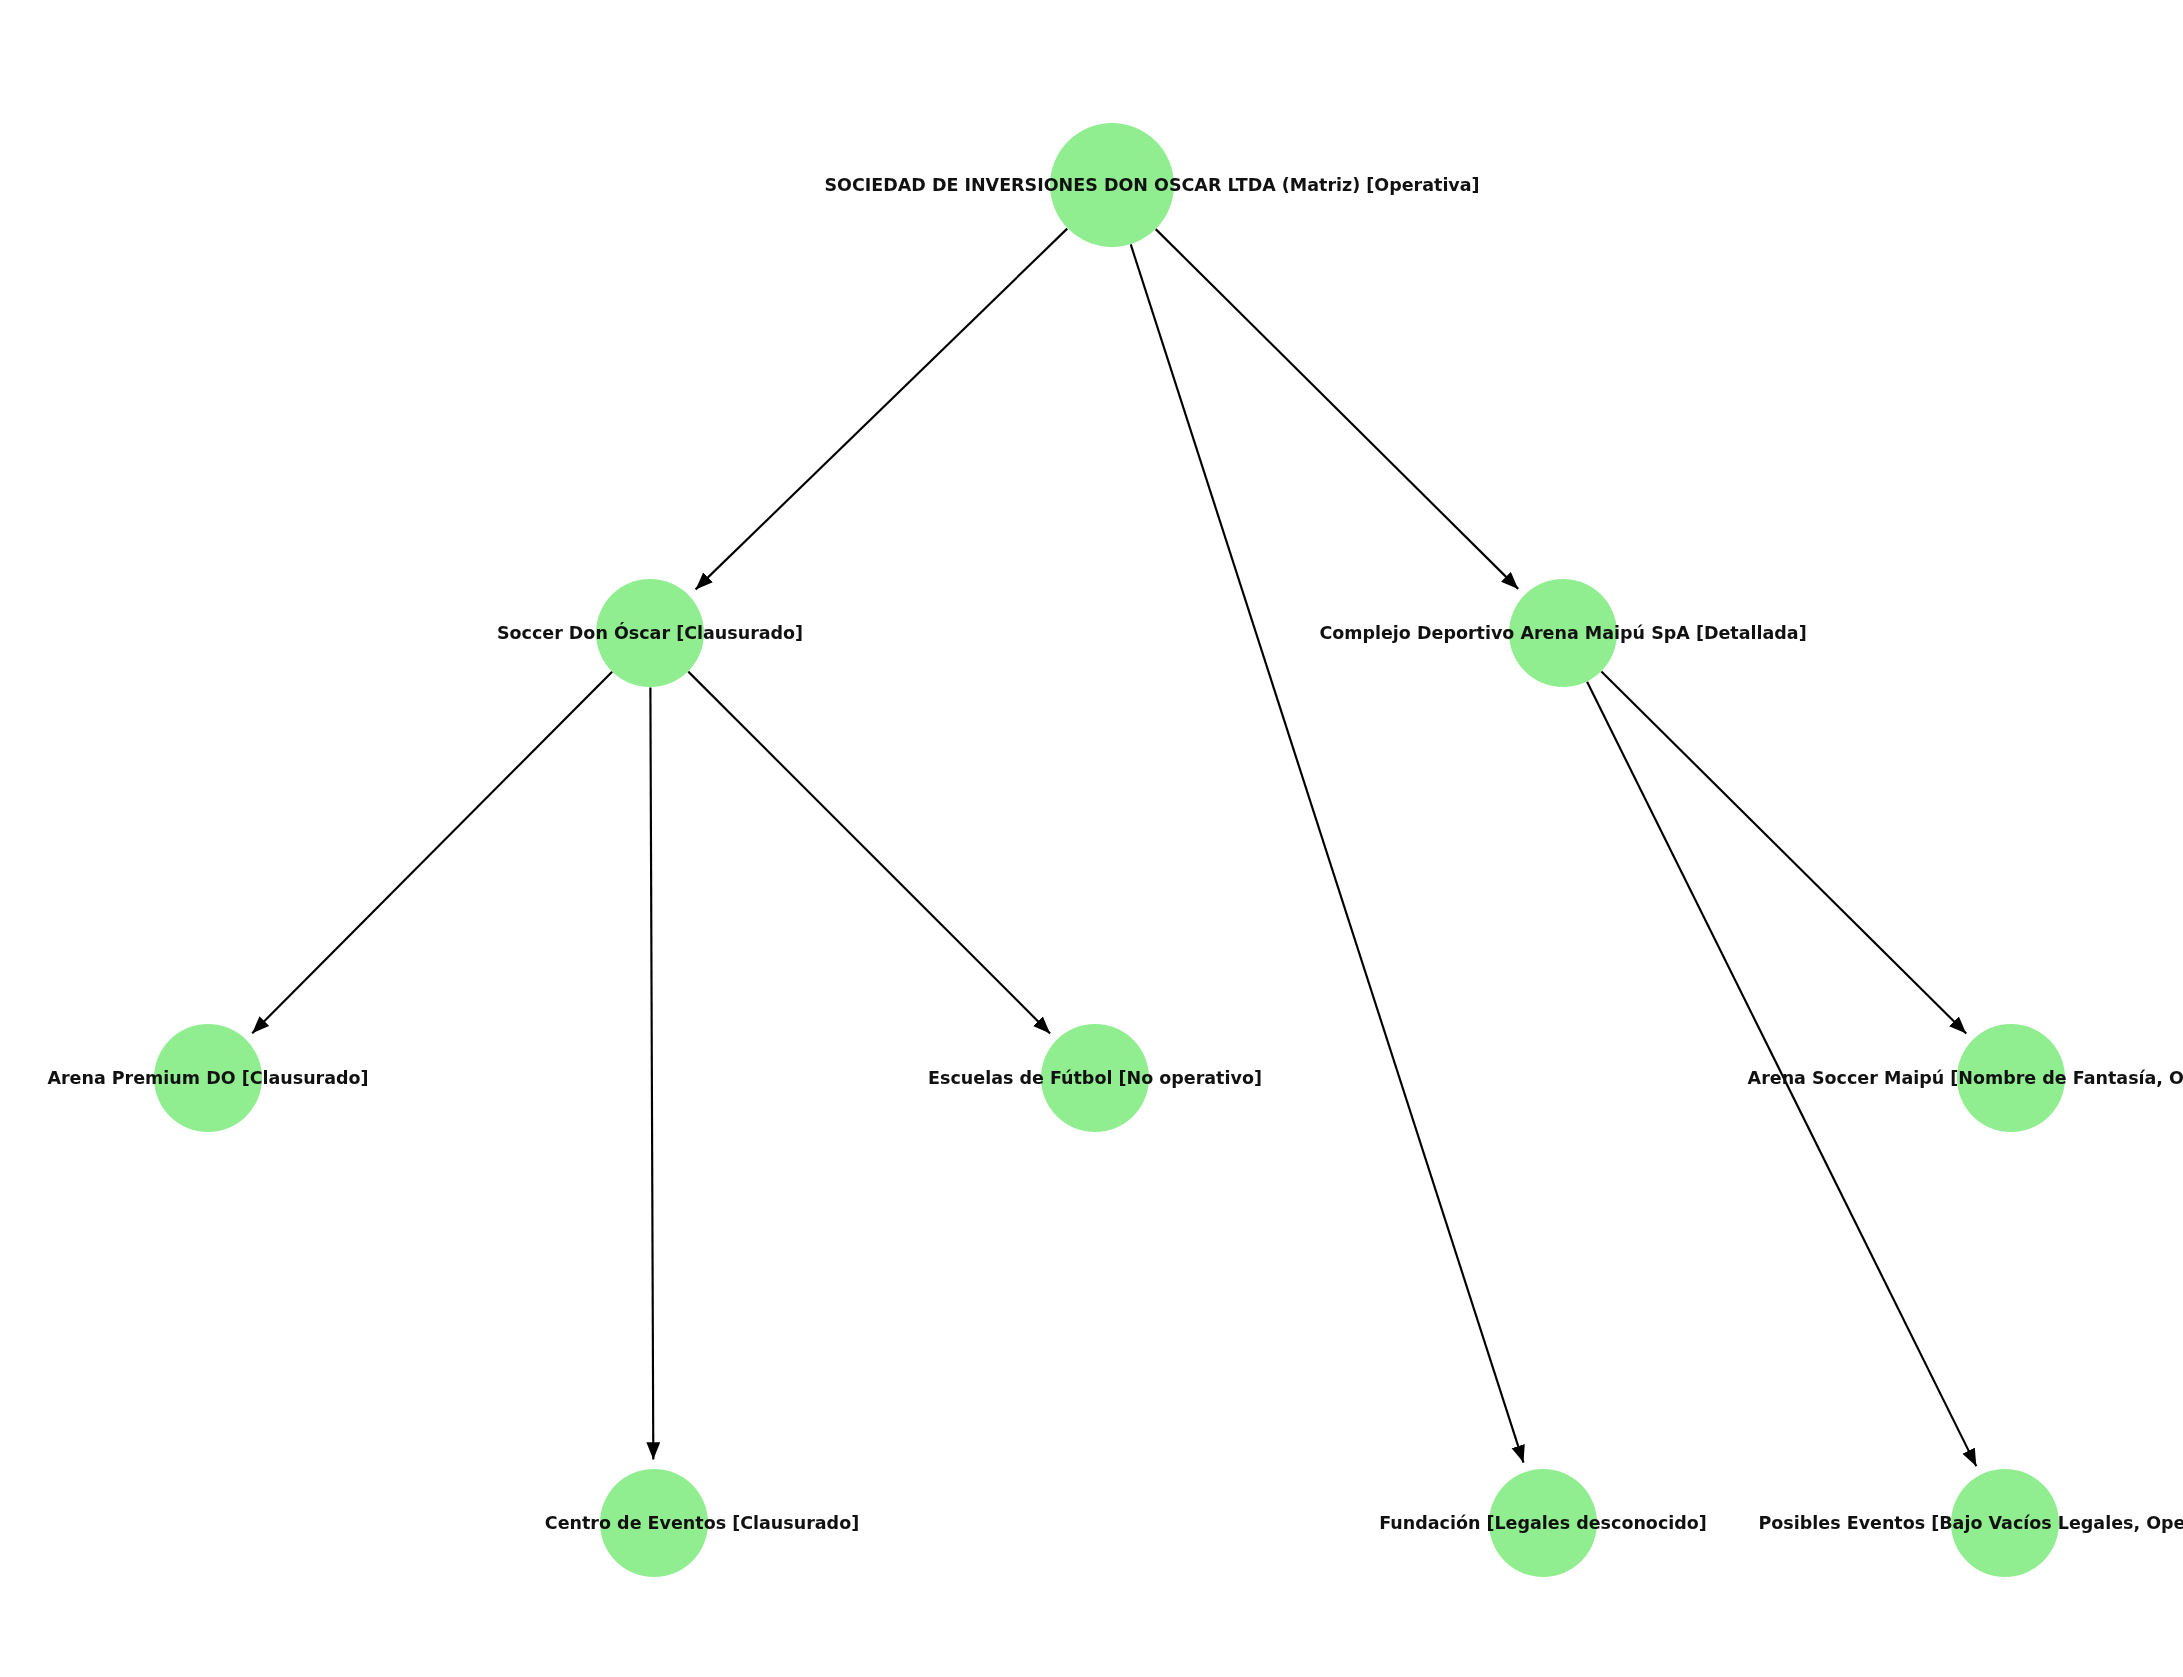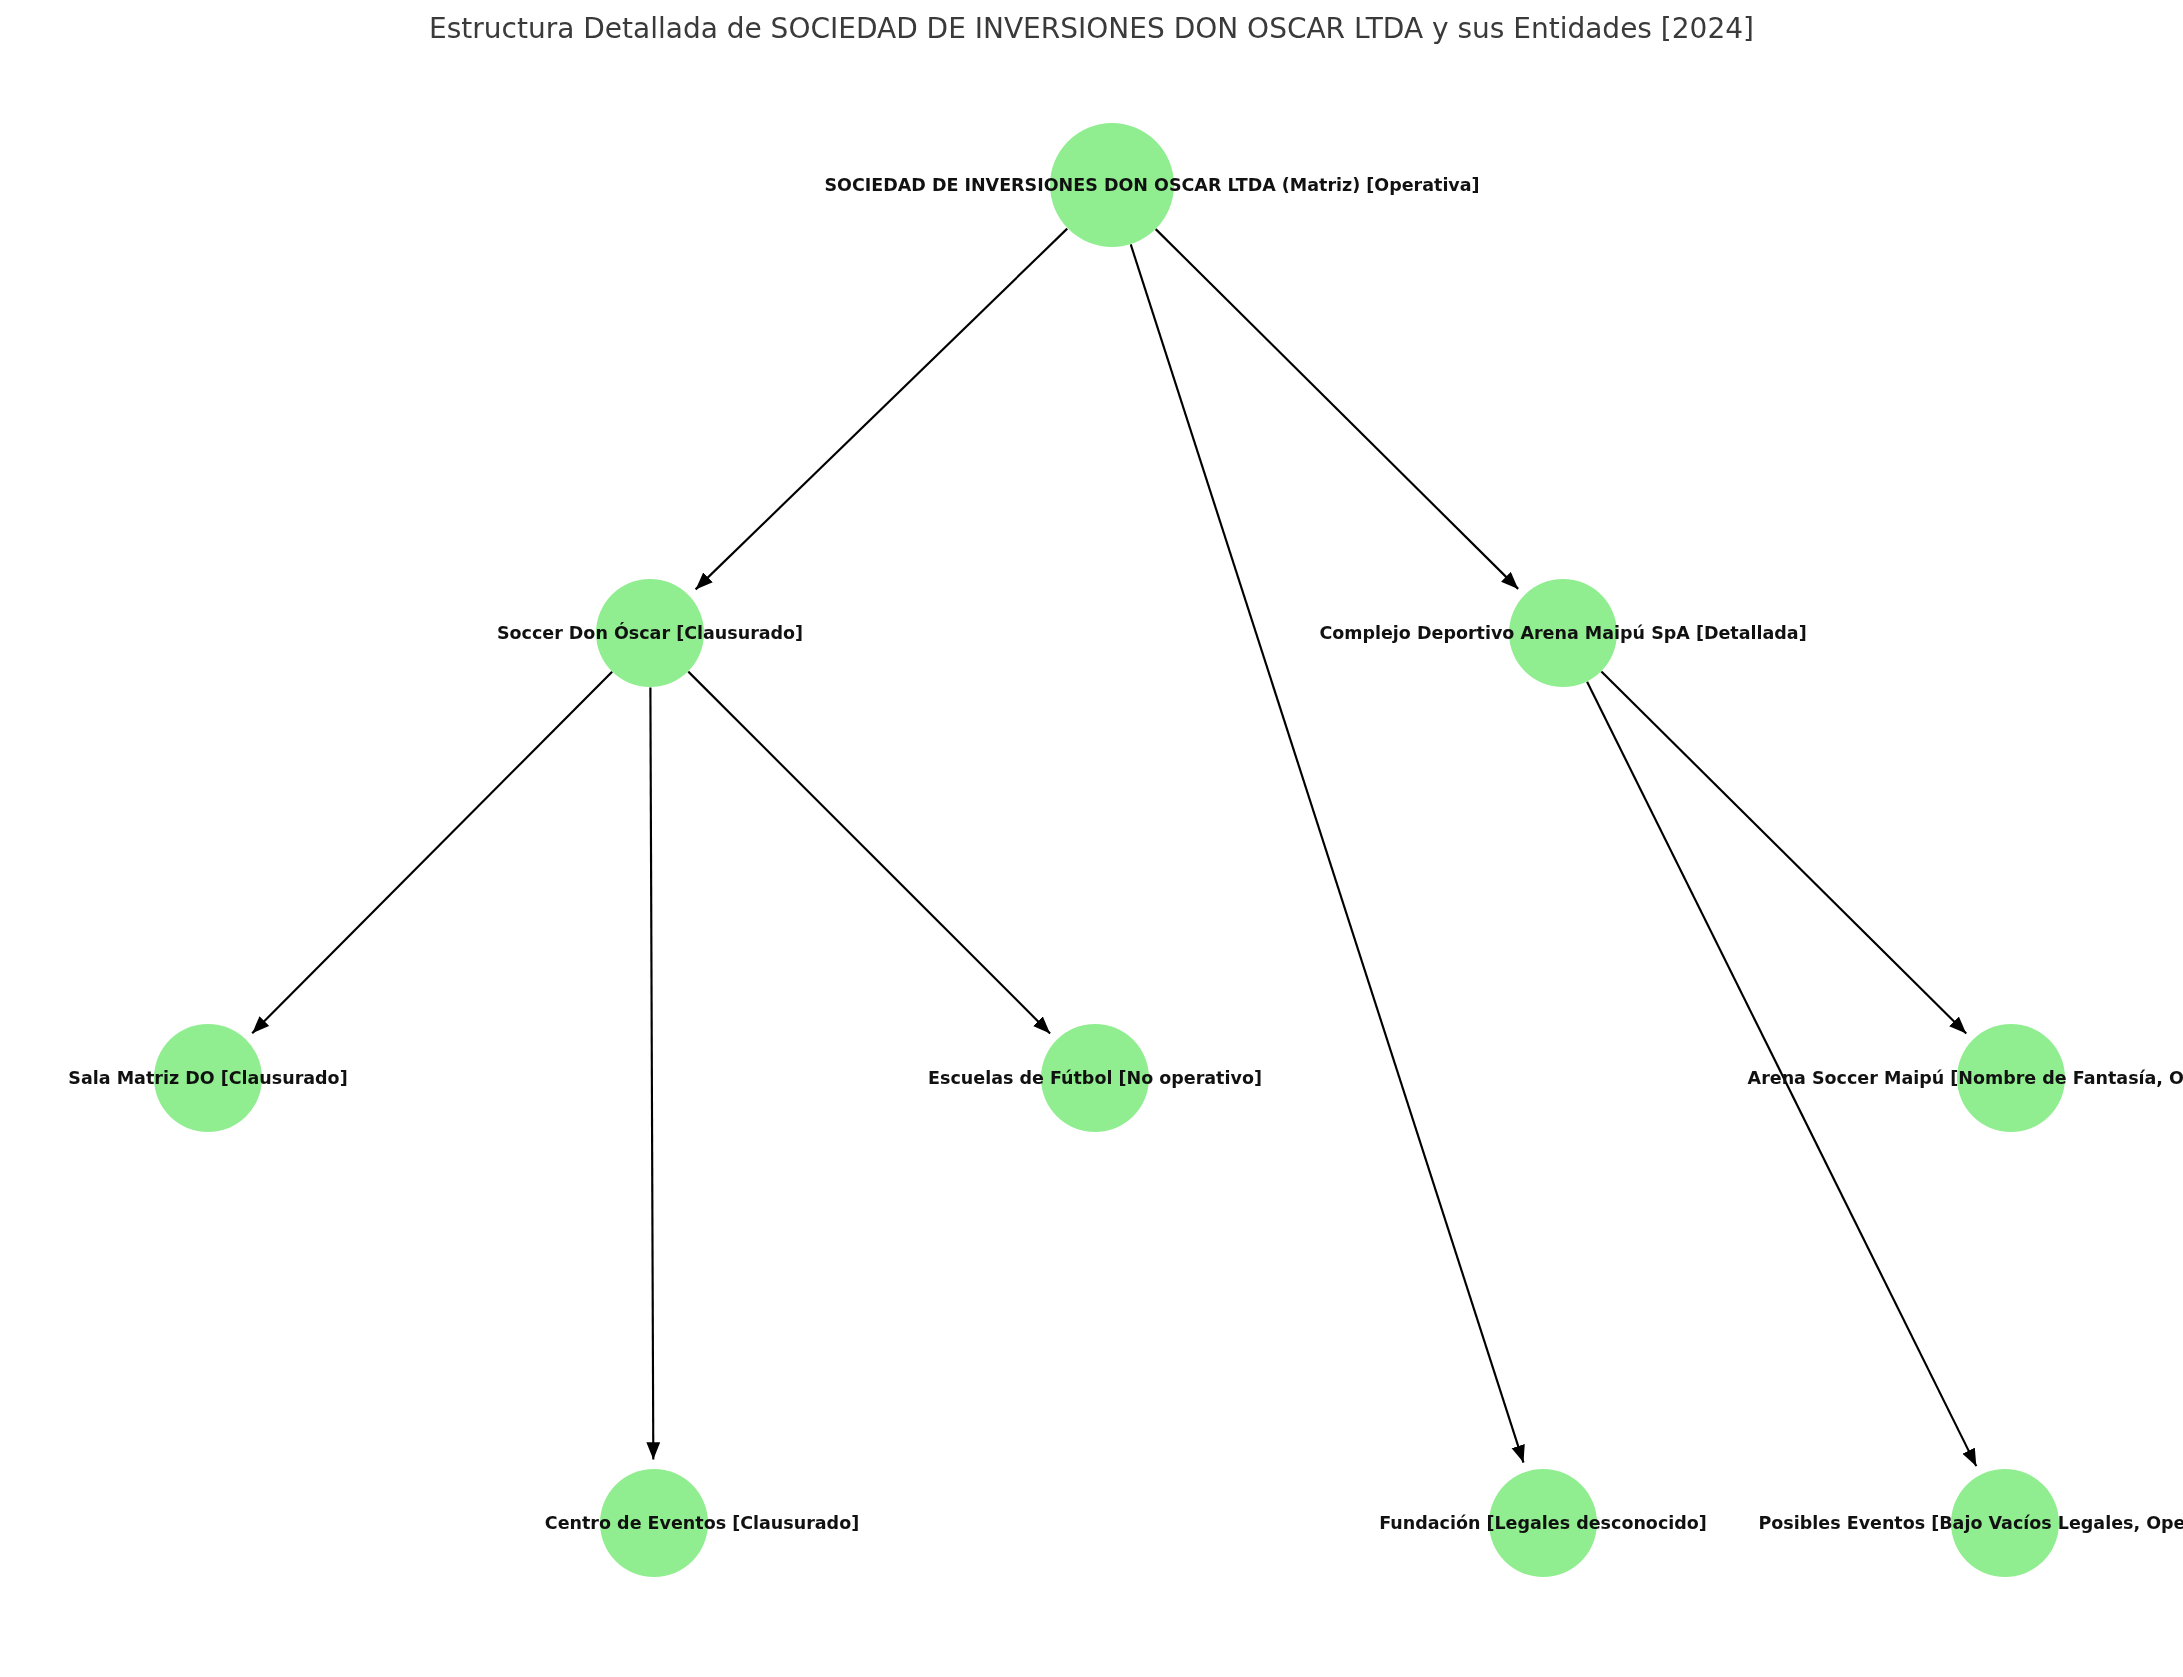--- a/index.html
+++ b/index.html
@@ -53,21 +53,20 @@
     color: #111111;
     white-space: nowrap;
     text-align: center;
     pointer-events: none;
   }
 </style>
 </head>
 <body>
 
 <div id="canvas">
-  <div id="title">Estructura Detallada de SOCIEDAD DE INVERSIONES DON OSCAR LTDA y sus Entidades [2024]</div>
   <svg id="edge-layer" viewBox="0 0 3240 2490" width="2183" height="1678" xmlns="http://www.w3.org/2000/svg">
     <defs>
       <marker id="arrowhead" markerWidth="9" markerHeight="9" refX="8" refY="3.2" orient="auto" markerUnits="strokeWidth">
         <path d="M0,0 L8,3.2 L0,6.4 z" fill="#000000"></path>
       </marker>
     </defs>
     <g id="edges-group">
         <line x1="1583.989659312926" y1="339.0830314699331" x2="1032.4453480933146" y2="874.5238591502857" stroke="#000000" stroke-width="3.2" marker-end="url(#arrowhead)"></line>
         <line x1="1715.2970131772038" y1="339.80972203409044" x2="2253.283486536335" y2="873.7813709651684" stroke="#000000" stroke-width="3.2" marker-end="url(#arrowhead)"></line>
         <line x1="1678.231367069497" y1="362.5613494264868" x2="2261.154907559427" y2="2170.5351429772854" stroke="#000000" stroke-width="3.2" marker-end="url(#arrowhead)"></line>
@@ -84,21 +83,21 @@
       <div class="node" style="left: 1563px; top: 633px; width: 108px; height: 108px; background: rgb(144, 238, 144);"></div>
       <div class="node" style="left: 208px; top: 1078px; width: 108px; height: 108px; background: rgb(144, 238, 144);"></div>
       <div class="node" style="left: 1095px; top: 1078px; width: 108px; height: 108px; background: rgb(144, 238, 144);"></div>
       <div class="node" style="left: 2011px; top: 1078px; width: 108px; height: 108px; background: rgb(144, 238, 144);"></div>
       <div class="node" style="left: 654px; top: 1523px; width: 108px; height: 108px; background: rgb(144, 238, 144);"></div>
       <div class="node" style="left: 1543px; top: 1523px; width: 108px; height: 108px; background: rgb(144, 238, 144);"></div>
       <div class="node" style="left: 2005px; top: 1523px; width: 108px; height: 108px; background: rgb(144, 238, 144);"></div>
       <div class="node-label" style="left: 1152px; top: 185px; color: rgb(17, 17, 17);">SOCIEDAD DE INVERSIONES DON OSCAR LTDA (Matriz) [Operativa]</div>
       <div class="node-label" style="left: 650px; top: 633px; color: rgb(17, 17, 17);">Soccer Don Óscar [Clausurado]</div>
       <div class="node-label" style="left: 1563px; top: 633px; color: rgb(17, 17, 17);">Complejo Deportivo Arena Maipú SpA [Detallada]</div>
-      <div class="node-label" style="left: 208px; top: 1078px; color: rgb(17, 17, 17);">Sala Matriz DO [Clausurado]</div>
+      <div class="node-label" style="left: 208px; top: 1078px; color: rgb(17, 17, 17);">Arena Premium DO [Clausurado]</div>
       <div class="node-label" style="left: 1095px; top: 1078px; color: rgb(17, 17, 17);">Escuelas de Fútbol [No operativo]</div>
       <div class="node-label" style="left: 2011px; top: 1078px; color: rgb(17, 17, 17);">Arena Soccer Maipú [Nombre de Fantasía, Operativa]</div>
       <div class="node-label" style="left: 654px; top: 1523px; color: rgb(17, 17, 17); margin-left: 48px;">Centro de Eventos [Clausurado]</div>
       <div class="node-label" style="left: 1543px; top: 1523px; color: rgb(17, 17, 17);">Fundación [Legales desconocido]</div>
       <div class="node-label" style="left: 2005px; top: 1523px; color: rgb(17, 17, 17);">Posibles Eventos [Bajo Vacíos Legales, Operativa]</div>
     </div>
 </div>
 
 
 </body></html>

